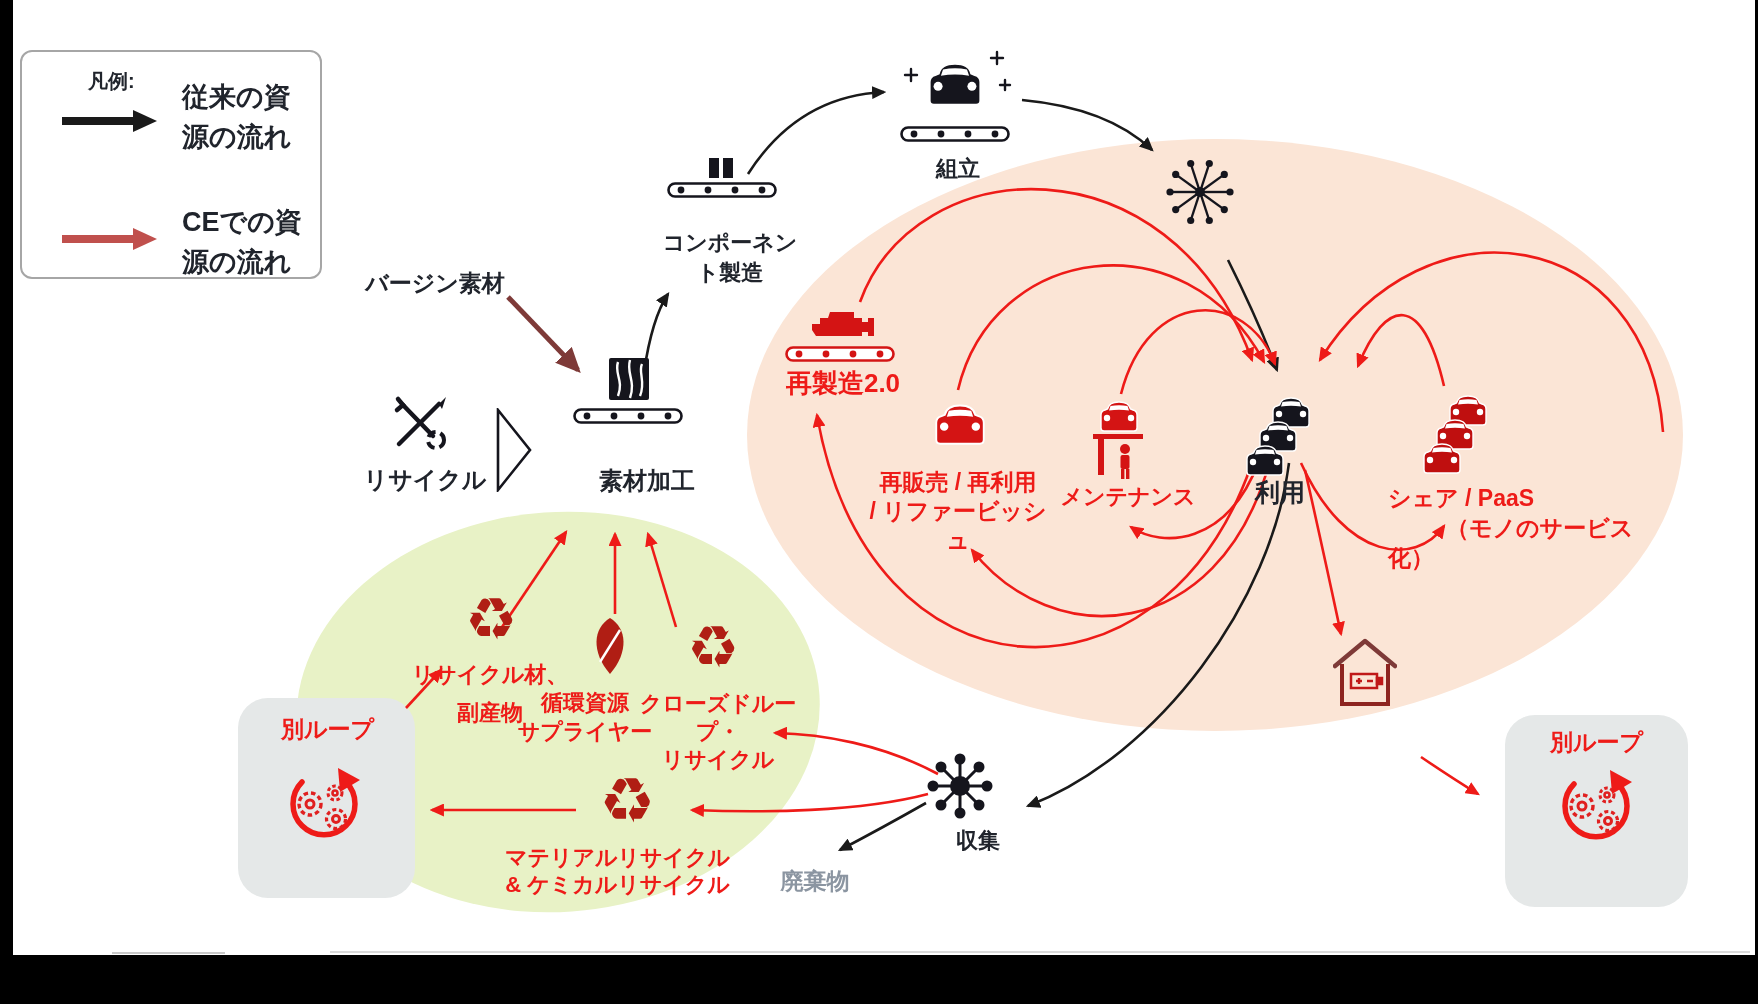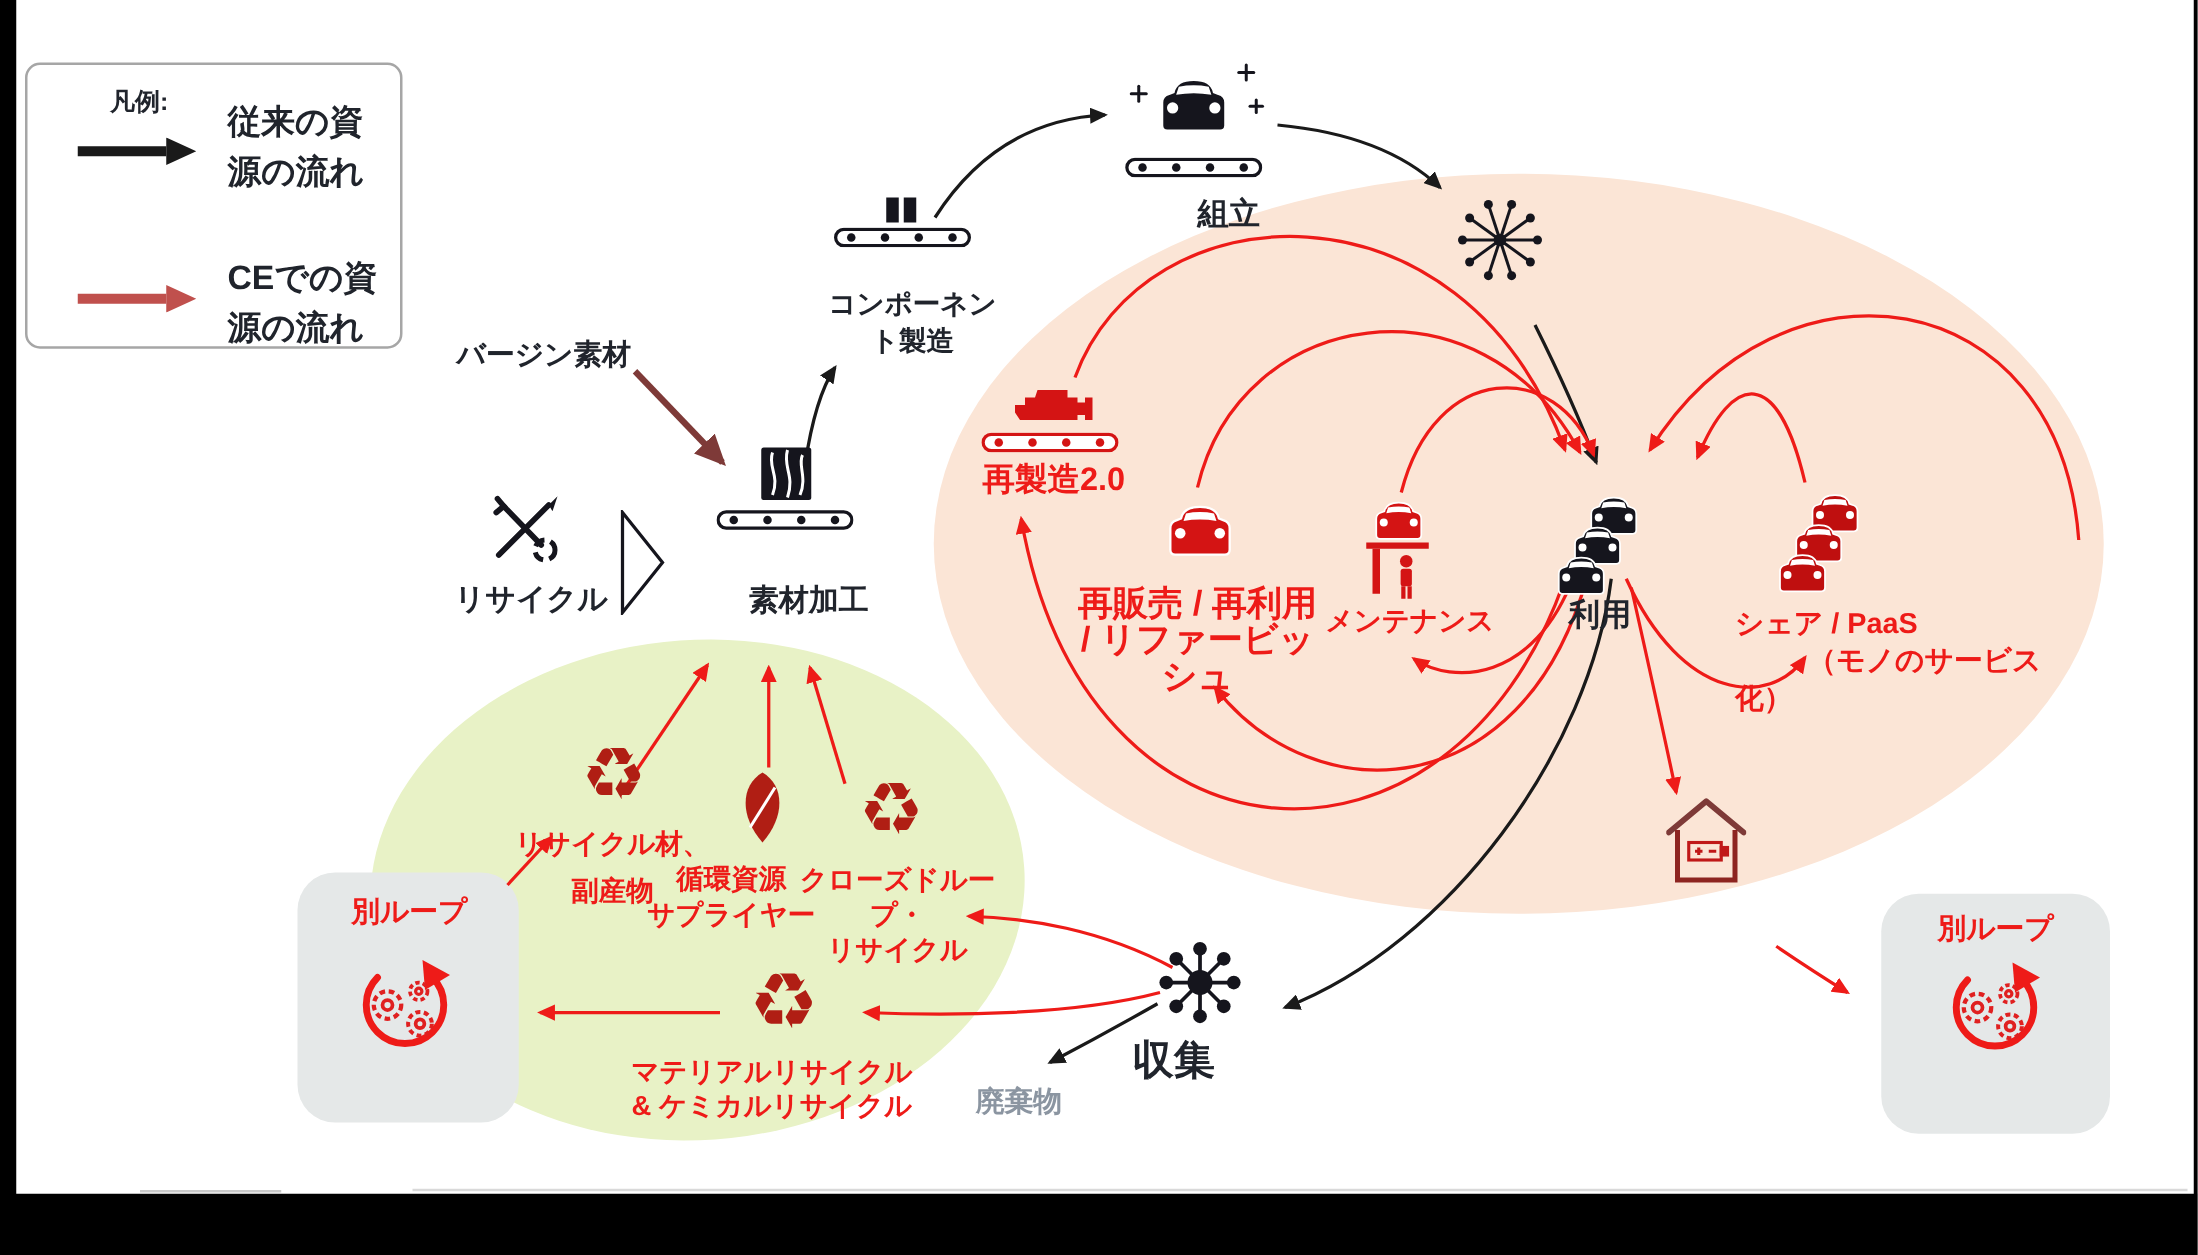--- a/index.html
+++ b/index.html
@@ -165,21 +165,21 @@
       <line x1="14" y1="21" x2="14" y2="33"></line>
         <line x1="8" y1="27" x2="20" y2="27"></line>
       <line x1="100" y1="4" x2="100" y2="16"></line>
         <line x1="94" y1="10" x2="106" y2="10"></line>
       <line x1="108" y1="32" x2="108" y2="42"></line>
         <line x1="103" y1="37" x2="113" y2="37"></line>
     </g>
     <use href="#car" x="27" y="10" width="62" height="51" fill="#15151d"></use>
     <use href="#conveyor" x="3" y="78" width="110" height="16"></use>
   </svg>
-  <div class="lbl node" style="left:908px;top:156px;width:100px;font-size:25px;text-align:right;">組立</div>
+  <div class="lbl node" style="left:908px;top:156px;width:100px;font-size:22px;">組立</div>
 
   <svg class="icon node" style="left:1162px;top:154px;" width="76" height="76" viewBox="0 0 76 76">
     <g stroke="#15151d" stroke-width="2.4">
       <line x1="38" y1="38" x2="68" y2="38"></line>
         <line x1="38" y1="38" x2="62.3" y2="55.6"></line>
       <line x1="38" y1="38" x2="47.3" y2="66.5"></line>
         <line x1="38" y1="38" x2="28.7" y2="66.5"></line>
       <line x1="38" y1="38" x2="13.7" y2="55.6"></line>
         <line x1="38" y1="38" x2="8" y2="38"></line>
       <line x1="38" y1="38" x2="13.7" y2="20.4"></line>
@@ -211,21 +211,21 @@
 
   <svg class="icon node" style="left:784px;top:306px;" width="112" height="58" viewBox="0 0 112 58" color="#d41414">
     <path d="M28,18 L36,18 L36,12 L44,12 L46,6 L70,6 L70,12 L78,12 L78,16 L84,16 L84,12 L90,12 L90,30 L84,30 L84,26 L78,26 L78,30 L32,30 L28,24 Z" fill="#d41414"></path>
     <use href="#conveyor" x="1" y="40" width="110" height="16"></use>
   </svg>
   <div class="lbl node red" style="left:773px;top:368px;width:140px;font-size:26px;">再製造2.0</div>
 
   <svg class="icon node" style="left:931px;top:400px;" width="58" height="48" viewBox="0 0 44 36">
     <use href="#car" width="44" height="36" fill="#d41414"></use>
   </svg>
-  <div class="lbl node red" style="left:858px;top:468px;width:200px;font-size:28px;line-height:29px;">
+  <div class="lbl node red" style="left:858px;top:468px;width:200px;font-size:23px;line-height:29px;">
     <span>再販売 / 再利用</span><br>
     <span>/ リファービッシュ</span>
   </div>
 
   <svg class="icon node" style="left:1085px;top:398px;" width="70" height="82" viewBox="0 0 70 82">
     <use href="#car" x="12" y="0" width="44" height="36" fill="#d41414"></use>
     <g fill="#d41414">
       <rect x="8" y="36" width="50" height="5"></rect>
       <rect x="13" y="41" width="6" height="36"></rect>
       <circle cx="40" cy="51" r="5"></circle>
@@ -329,21 +329,21 @@
       <circle cx="35" cy="8" r="5.5"></circle>
         <circle cx="54" cy="16" r="5.5"></circle>
         <circle cx="62" cy="35" r="5.5"></circle>
       <circle cx="54" cy="54" r="5.5"></circle>
         <circle cx="35" cy="62" r="5.5"></circle>
         <circle cx="16" cy="54" r="5.5"></circle>
       <circle cx="8" cy="35" r="5.5"></circle>
         <circle cx="16" cy="16" r="5.5"></circle>
     </g>
   </svg>
-  <div class="lbl node" style="left:889px;top:828px;width:100px;font-size:33px;">収集</div>
+  <div class="lbl node" style="left:928px;top:828px;width:100px;font-size:22px;">収集</div>
 
   <div class="lbl node gray" style="left:770px;top:868px;width:90px;font-size:23px;">廃棄物</div>
 
   <div class="hairline" style="left:330px;top:951px;width:1420px;height:2px;"></div>
   <div class="hairline" style="left:112px;top:952px;width:113px;height:2px;background:#c9c9c9;"></div>
   <div class="bar" style="left:0;top:0;width:13px;height:1004px;"></div>
   <div class="bar" style="left:1755px;top:0;width:3px;height:1004px;"></div>
   <div class="bar" style="left:0;top:955px;width:1758px;height:49px;"></div>
 
 </div>

